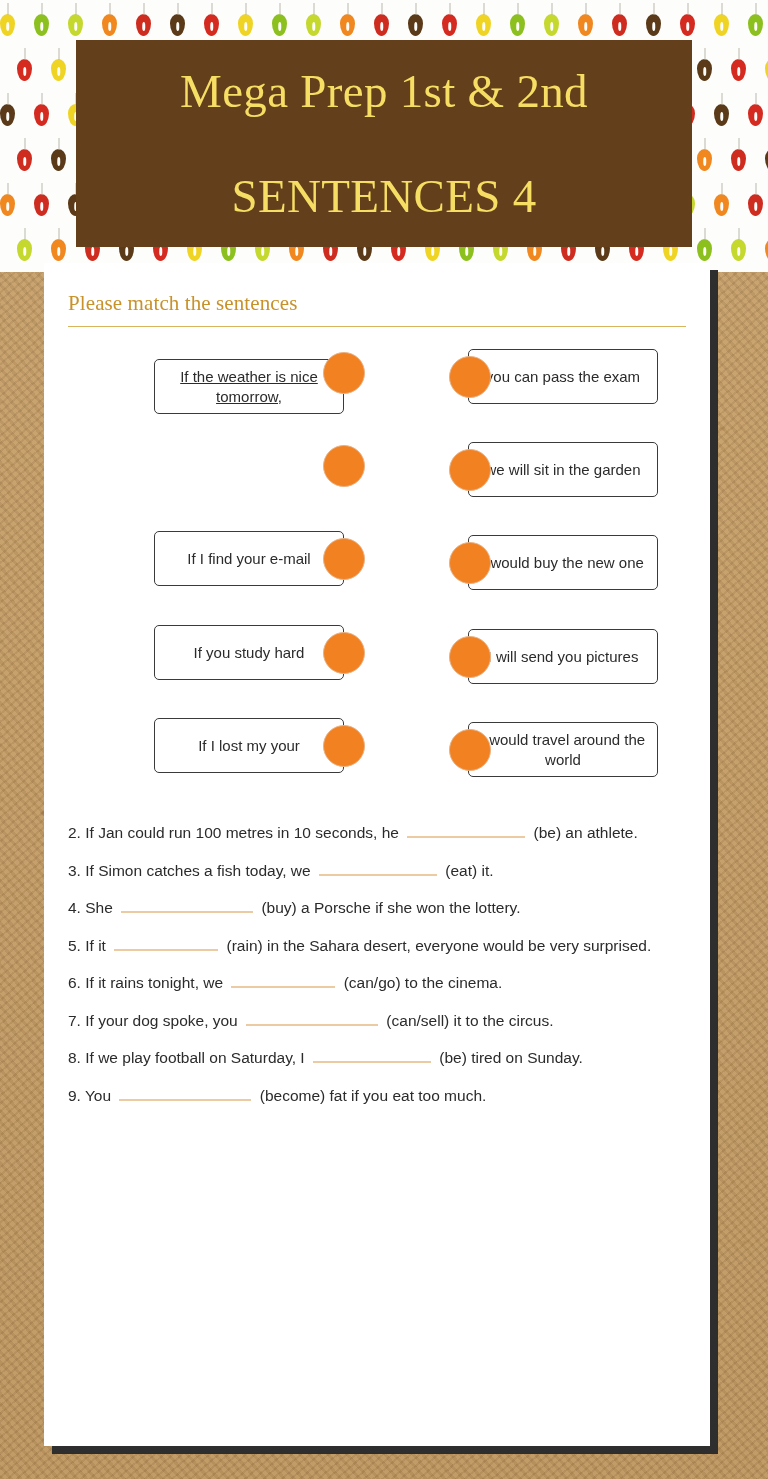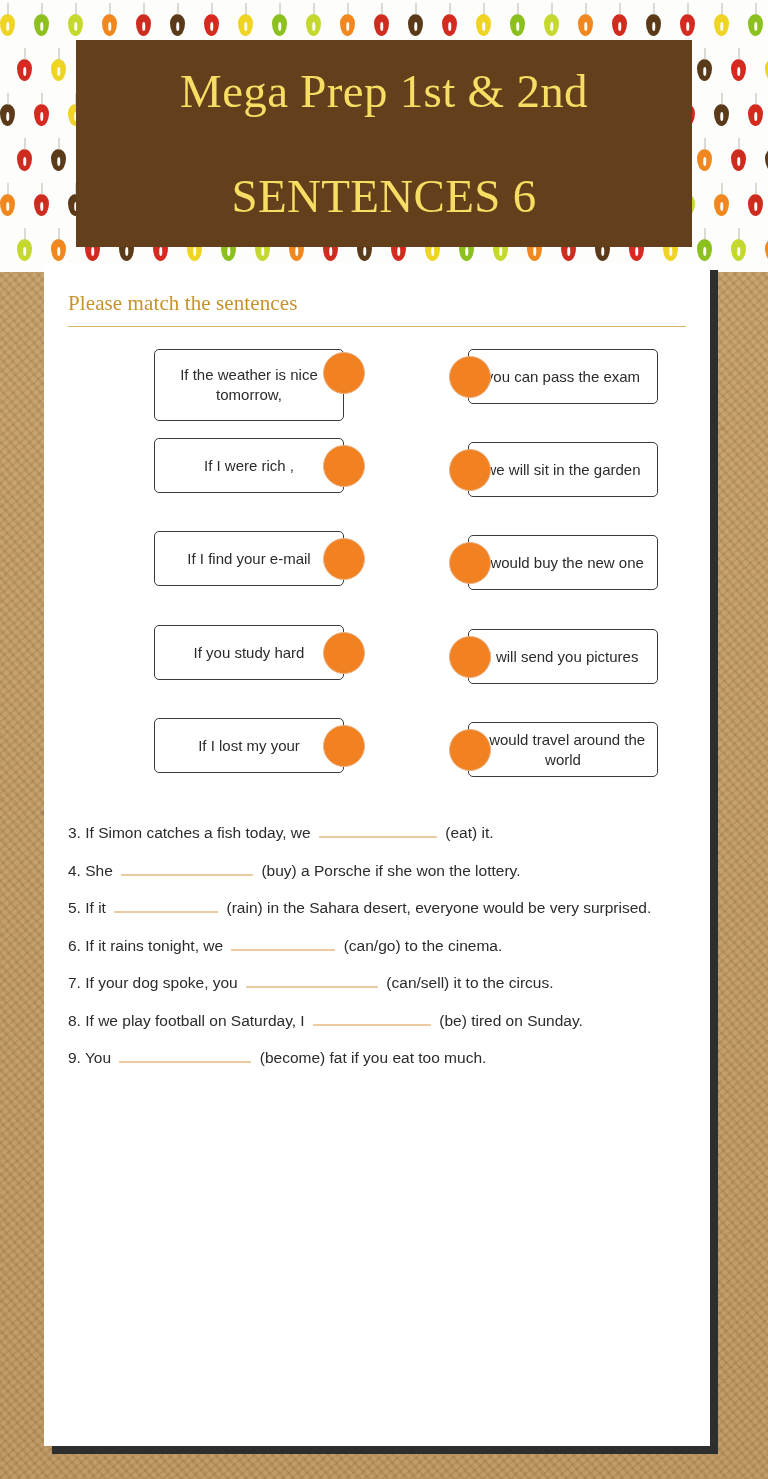--- a/index.html
+++ b/index.html
@@ -346,41 +346,40 @@
     <div class="orn" style="left: 663px; top: 239px; background: rgb(239, 212, 36);"></div>
     <div class="orn" style="left: 697px; top: 239px; background: rgb(140, 192, 30);"></div>
     <div class="orn" style="left: 731px; top: 239px; background: rgb(196, 216, 46);"></div>
     <div class="orn" style="left: 765px; top: 239px; background: rgb(240, 135, 31);"></div>
   </div>
 
 <div id="title-box">
   <div id="title-text">
     <span>Mega Prep 1st &amp; 2nd</span><br>
     <br>
-    <span>SENTENCES 6</span>
+    <span>SENTENCES 4</span>
   </div>
 </div>
 
 <div id="sheet-shadow"></div>
 
 <div id="sheet">
   <div id="sheet-inner">
 
     <div class="section-heading">Please match the sentences</div>
     <div class="heading-rule"></div>
 
     <div id="match-area">
         <div class="match-row" style="top: 10px;">
-          <div class="mbox left" style="top: 4px; height: 72px;">If the weather is nice tomorrow,</div>
+          <div class="mbox left" style="top: 14px; height: 55px; text-decoration: underline;">If the weather is nice tomorrow,</div>
           <div class="mbox right" style="top: 4px; height: 55px;">you can pass the exam</div>
           <div class="dot on-left-box" style="top: 7px;"></div>
           <div class="dot on-right-box" style="top: 11px;"></div>
         </div>
         <div class="match-row" style="top: 103px;">
-          <div class="mbox left" style="top: 0px; height: 55px;">If I were rich ,</div>
           <div class="mbox right" style="top: 4px; height: 55px;">we will sit in the garden</div>
           <div class="dot on-left-box" style="top: 7px;"></div>
           <div class="dot on-right-box" style="top: 11px;"></div>
         </div>
         <div class="match-row" style="top: 196px;">
           <div class="mbox left" style="top: 0px; height: 55px;">If I find your e-mail</div>
           <div class="mbox right" style="top: 4px; height: 55px;">I would buy the new one</div>
           <div class="dot on-left-box" style="top: 7px;"></div>
           <div class="dot on-right-box" style="top: 11px;"></div>
         </div>
@@ -393,20 +392,21 @@
         <div class="match-row" style="top: 383px;">
           <div class="mbox left" style="top: 0px; height: 55px;">If I lost my your</div>
           <div class="mbox right" style="top: 4px; height: 55px;">I would travel around the world</div>
           <div class="dot on-left-box" style="top: 7px;"></div>
           <div class="dot on-right-box" style="top: 11px;"></div>
         </div>
       </div>
 
 
     <div id="questions">
+        <div class="q"><span>2. </span><span>If Jan could run 100 metres in 10 seconds, he </span><span class="blank b-lg"></span><span> (be) an athlete.</span></div>
         <div class="q"><span>3. </span><span>If Simon catches a fish today, we </span><span class="blank b-lg"></span><span> (eat) it.</span></div>
         <div class="q"><span>4. </span><span>She </span><span class="blank b-xl"></span><span> (buy) a Porsche if she won the lottery.</span></div>
         <div class="q"><span>5. </span><span>If it </span><span class="blank b-md"></span><span> (rain) in the Sahara desert, everyone would be very surprised.</span></div>
         <div class="q"><span>6. </span><span>If it rains tonight, we </span><span class="blank b-md"></span><span> (can/go) to the cinema.</span></div>
         <div class="q"><span>7. </span><span>If your dog spoke, you </span><span class="blank b-xl"></span><span> (can/sell) it to the circus.</span></div>
         <div class="q"><span>8. </span><span>If we play football on Saturday, I </span><span class="blank b-lg"></span><span> (be) tired on Sunday.</span></div>
         <div class="q"><span>9. </span><span>You </span><span class="blank b-xl"></span><span> (become) fat if you eat too much.</span></div>
       </div>
 
   </div>

